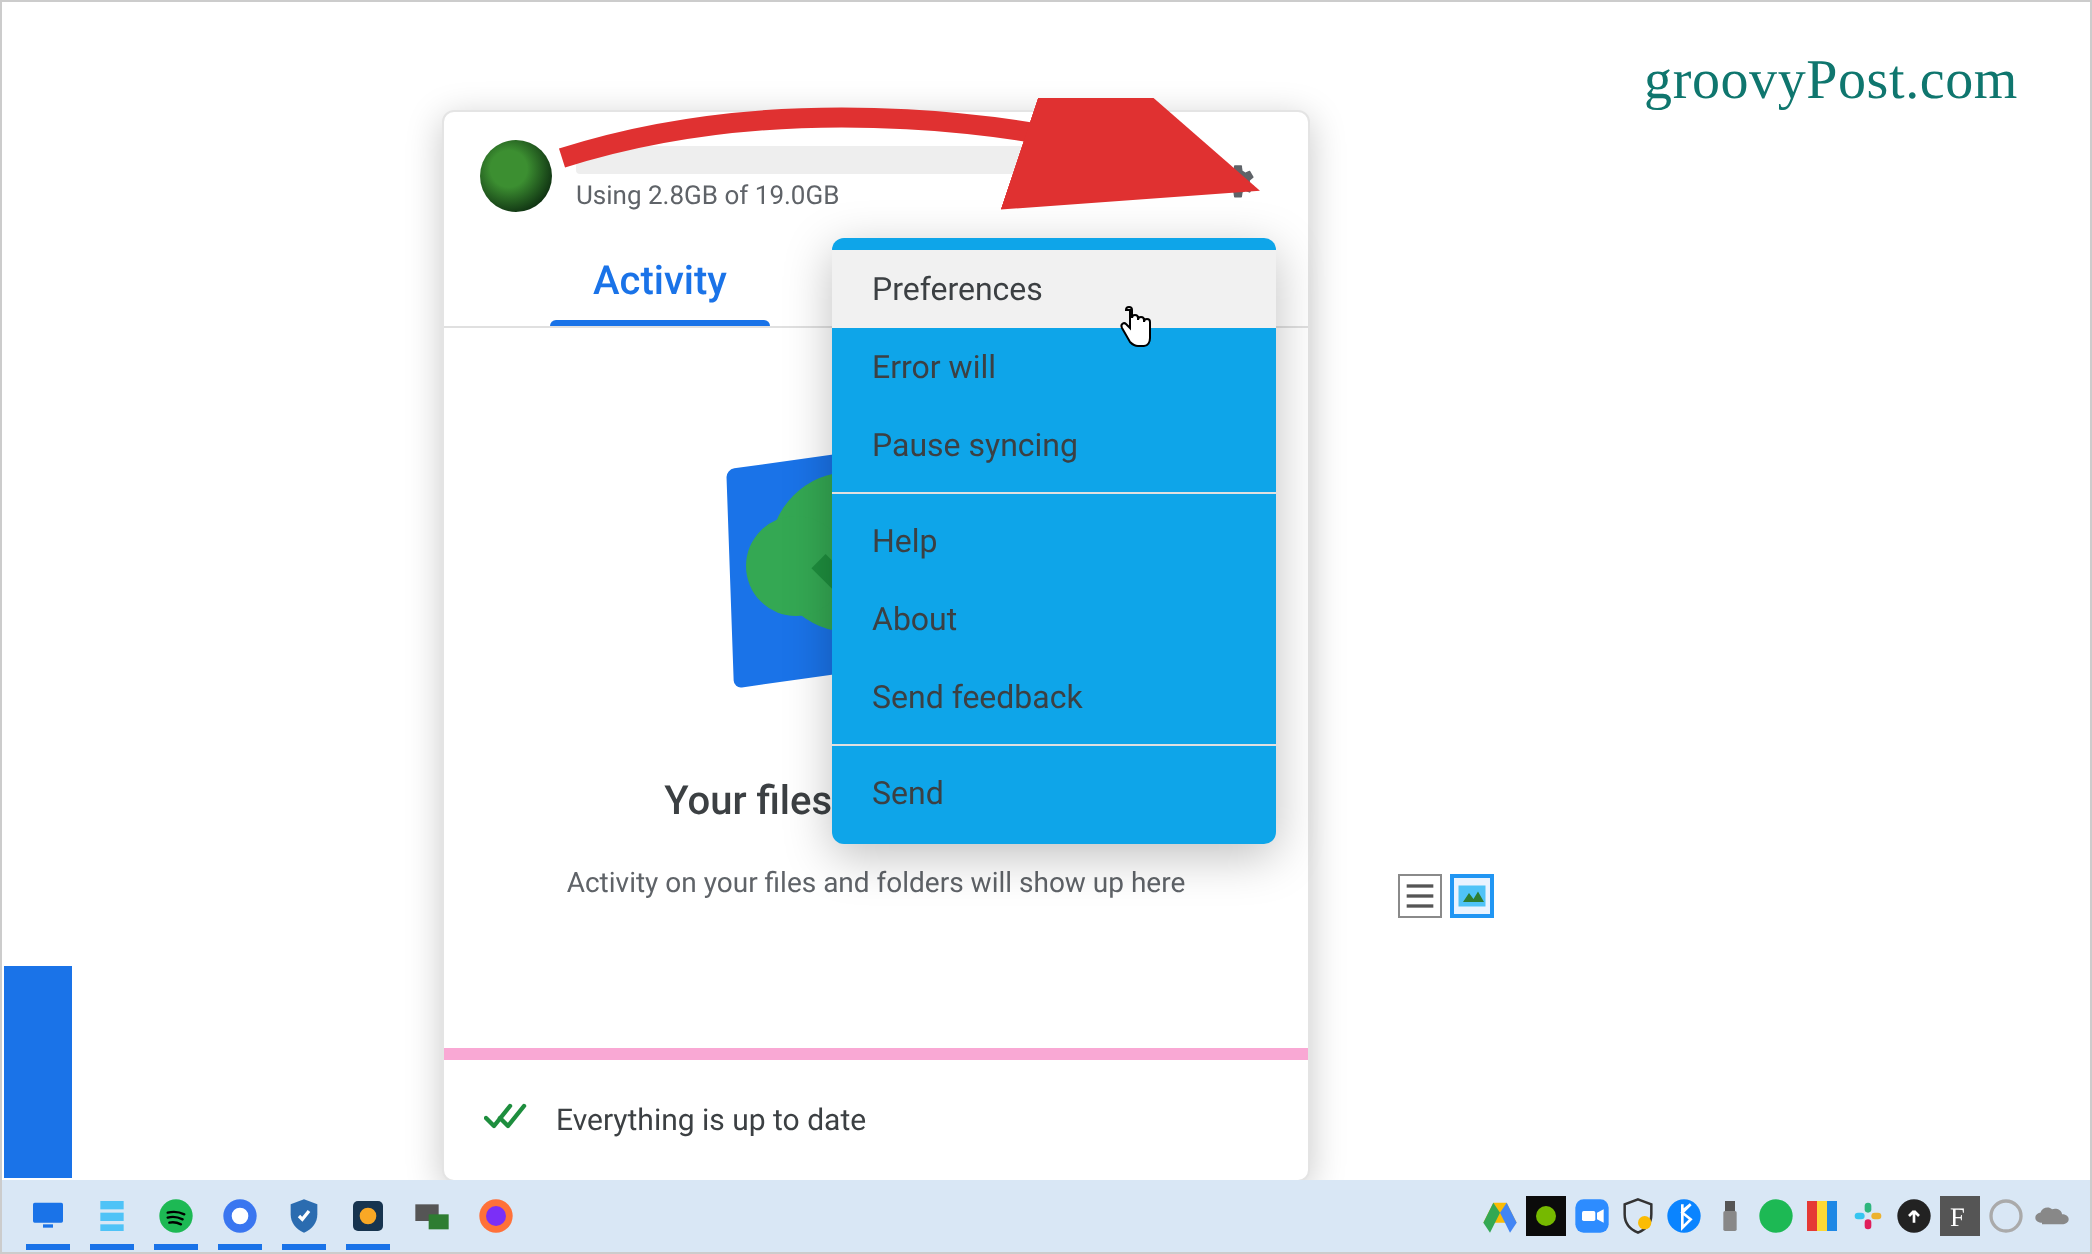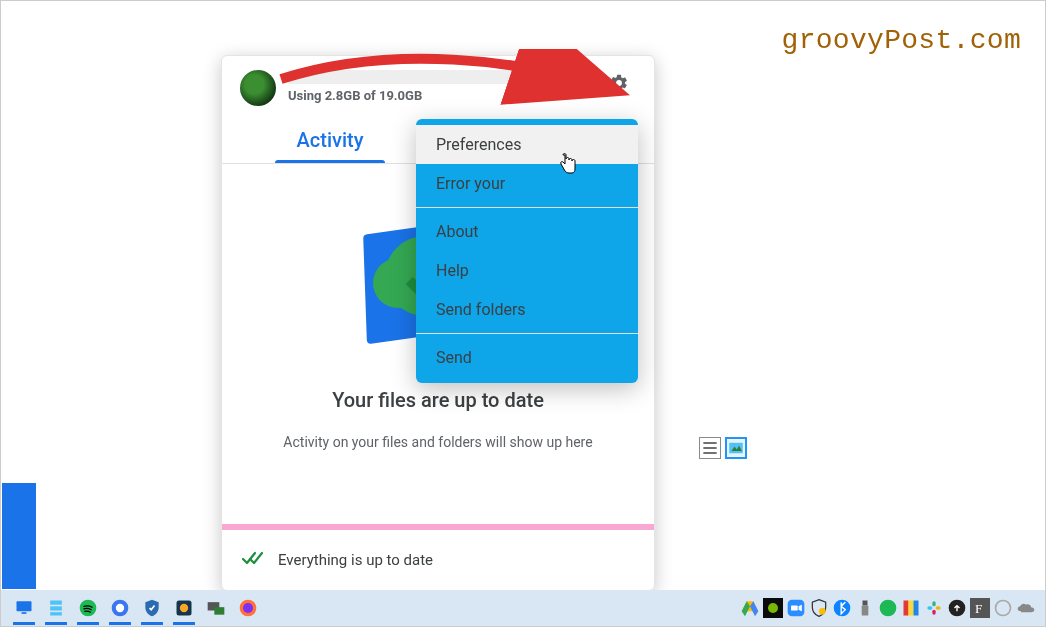--- a/index.html
+++ b/index.html
@@ -1,23 +1,23 @@
 <!DOCTYPE html>
 <html><head>
 <meta charset="utf-8">
 <style>
   * { box-sizing: border-box; margin: 0; padding: 0; }
   html, body { width: 1046px; height: 627px; overflow: hidden; font-family: "Segoe UI", Roboto, Arial, sans-serif; }
   body { background: #fff; position: relative; border: 1px solid #ccc; }
 
   
   .watermark {
-    position: absolute; top: 24px; right: 24px;
-    font-family: Liberation Mono, monospace;
-    font-size: 28px; color: #a16207; letter-spacing: .3px;
+    position: absolute; top: 24px; right: 36px;
+    font-family: Liberation Serif, serif;
+    font-size: 28px; color: #0f766e; letter-spacing: .3px;
     user-select: none;
   }
 
   
   .blue-strip {
     position: absolute; left: 1px; bottom: 37px;
     width: 34px; height: 106px; background: #1a73e8;
   }
 
   
@@ -32,21 +32,21 @@
 
   
   .popup {
     position: absolute; left: 220px; top: 54px;
     width: 434px; height: 536px;
     background: #fff; border-radius: 6px;
     box-shadow: 0 4px 18px rgba(0,0,0,.22);
     border: 1px solid #e4e4e4;
     display: flex; flex-direction: column;
   }
-  .popup .header { display:flex; align-items:flex-start; padding: 14px 21px 10px 18px; gap:12px; border-bottom:none; position:relative;font-weight:bold;}
+  .popup .header { display:flex; align-items:flex-end; padding: 14px 21px 10px 18px; gap:12px; border-bottom:none; position:relative;}
   .avatar { width:36px; height:36px; border-radius:50%; background: radial-gradient(circle at 40% 40%, #3c8f31 30%, #0b290f 80%); flex:0 0 auto; }
   .email-mask { flex:1; }
   .email-mask .bar { width: 240px; height:14px; background:#eee; border-radius:2px; margin-bottom:4px;}
   .email-mask .storage { font-size:13px; color:#5f6368; }
   .gear-btn { width:28px; height:28px; border:none; background:none; cursor:pointer; display:flex; align-items:center; justify-content:center; color:#5f6368;}
   .gear-btn svg { width:20px; height:20px; }
 
   .tabs { display:flex; border-bottom:1px solid #e0e0e0; height:48px; }
   .tab { flex:1; display:flex; align-items:center; justify-content:center; font-size:20px; color:#5f6368; cursor:pointer; position:relative;}
   .tab.active { color:#1a73e8; font-weight:500;}
@@ -153,25 +153,26 @@
           <path d="M1 8 l4 4 l8 -10" stroke="#1e8e3e" stroke-width="2.2" fill="none" stroke-linecap="round" stroke-linejoin="round"></path>
           <path d="M8 8 l4 4 l8 -10" stroke="#1e8e3e" stroke-width="2.2" fill="none" stroke-linecap="round" stroke-linejoin="round"></path>
         </svg>
     </span>
     <span class="msg">Everything is up to date</span>
   </div>
 </div>
 
 <div class="menu">
   <div class="mi hover">Preferences</div>
-  <div class="mi">Error your</div>
+  <div class="mi">Error will</div>
+  <div class="mi">Pause syncing</div>
   <hr>
+  <div class="mi">Help</div>
   <div class="mi">About</div>
-  <div class="mi">Help</div>
-  <div class="mi">Send folders</div>
+  <div class="mi">Send feedback</div>
   <hr>
   <div class="mi">Send</div>
 </div>
 
 <div class="cursor-hand">
   <svg width="18" height="22" viewBox="0 0 18 22">
       <path d="M6 2v9l-2-2c-1-1-3 0-2 2l4 7c1 1 2 2 4 2h3c2 0 3-2 3-4V8c0-2-3-2-3 0V7c0-2-3-2-3 0V6c0-2-3-2-3 0V2c0-2-3-2-3 0z" fill="#fff" stroke="#000" stroke-width="1"></path>
     </svg>
 </div>
 

